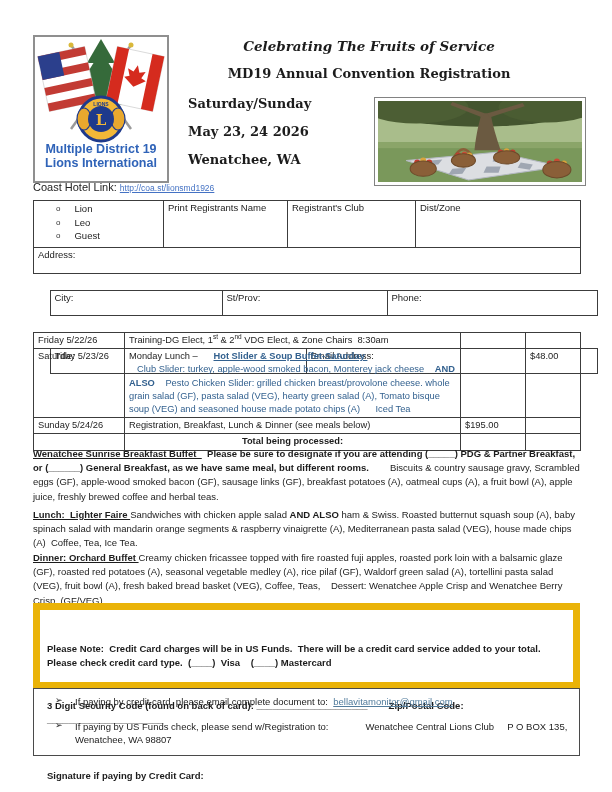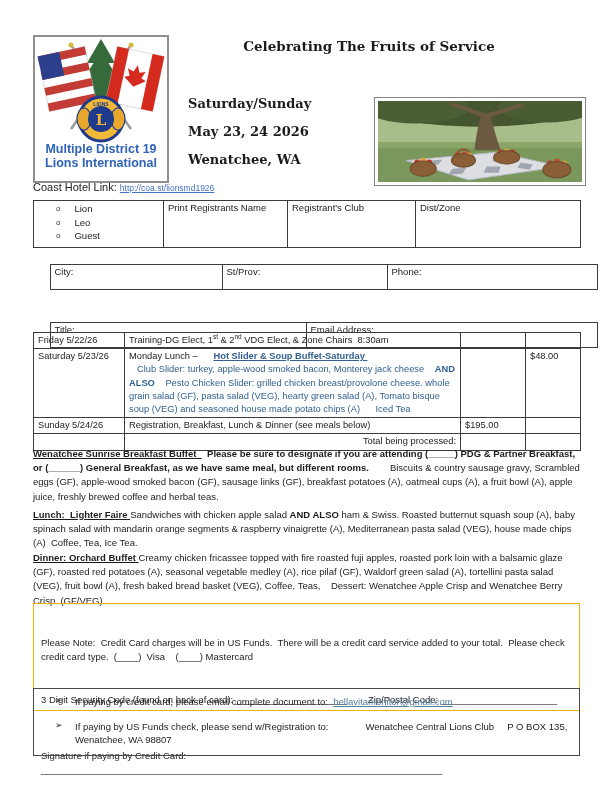--- a/index.html
+++ b/index.html
@@ -4,56 +4,56 @@
 <style>
   html,body{margin:0;padding:0;background:#ffffff;}
   body{width:612px;height:792px;position:relative;font-family:"Liberation Sans",sans-serif;
        font-size:9.5px;color:#1c1c1c;overflow:hidden;}
   .abs{position:absolute;}
 
   
   .logo-box{left:33px;top:35px;width:136px;height:148px;border:2px solid #8f8f8f;box-sizing:border-box;background:#fff;}
   .logo-text{text-align:center;font-weight:bold;color:#2f63b8;font-size:12.5px;line-height:13.5px;margin-top:-2px;}
   .titles{left:168px;top:38px;width:402px;text-align:center;font-family:"DejaVu Serif",serif;font-weight:bold;}
-  .title1{font-size:13.5px;}
+  .title1{font-style:italic;font-size:13.5px;}
   .title2{font-size:13px;margin-top:12px;}
   .dates{left:188px;top:96px;font-family:"DejaVu Serif",serif;font-weight:bold;font-size:13px;}
   .dates div{margin-bottom:13px;}
   .photo-frame{left:374px;top:97px;width:212px;height:89px;border:1.5px solid #828282;box-sizing:border-box;padding:3px;background:#fff;}
   .photo-frame svg{display:block;width:100%;height:100%;}
 
   .hotel{left:33px;top:181px;font-size:11px;color:#222;}
   .hotel a{font-size:8.5px;color:#4472c4;text-decoration:underline;}
 
   
   table{border-collapse:collapse;table-layout:fixed;}
   td{border:1px solid #3c3c3c;padding:1px 4px;vertical-align:top;font-size:9.5px;line-height:12.5px;}
   .reg-table{left:33px;top:200px;width:547px;}
   .reg-table td{height:22px;}
   .opt{display:flex;align-items:center;gap:14px;padding-left:18px;line-height:13.5px;}
   .opt .bullet{font-size:8px;color:#333;}
 
   .sched-table{left:33px;top:332px;width:547px;}
   .sched-table td{line-height:13.2px;font-size:9.3px;}
   .pre{white-space:pre-wrap;}
-  .total-cell{text-align:right;font-weight:normal;}
+  .total-cell{text-align:center;font-weight:bold;}
   .blue{color:#33618f;margin-left:8px;}
   .b{font-weight:bold;}
   .u{text-decoration:underline;}
   sup{font-size:6.5px;line-height:0;}
 
   
   .para{left:33px;width:549px;line-height:14.2px;white-space:pre-wrap;}
   .p-breakfast{top:447px;}
   .p-lunch{top:508px;}
   .p-dinner{top:551px;}
 
   
-  .credit-box{left:33px;top:603px;width:547px;height:108px;border:1px solid #eab308;box-sizing:border-box;
-              padding:3px 7px;line-height:14.3px;white-space:pre-wrap;}
+  .credit-box{left:33px;top:603px;width:547px;height:86px;border:7px solid #eab308;box-sizing:border-box;
+              padding:3px 7px;line-height:14.3px;white-space:pre-wrap;font-weight:bold;}
   .sig-line{margin-top:13px;}
 
   
   .pay-box{left:33px;top:688px;width:547px;height:68px;border:1px solid #4a4a4a;box-sizing:border-box;padding:6px 7px;}
   .pay-item{display:flex;}
   .pay-item + .pay-item{margin-top:11px;}
   .arrow{width:20px;flex:0 0 20px;text-align:left;padding-left:14px;font-size:9px;color:#222;}
   .pay-text{flex:1;white-space:pre-wrap;line-height:13.5px;}
   .email-link{color:#527c9c;}
 </style>
@@ -101,20 +101,21 @@
     </g>
   </svg>
   <div class="logo-text">
     <div>Multiple District 19</div>
     <div>Lions International</div>
   </div>
 </div>
 
 <div class="abs titles">
   <div class="title1">Celebrating The Fruits of Service</div>
+  <div class="title2">MD19 Annual Convention Registration</div>
 </div>
 
 <div class="abs dates">
   <div>Saturday/Sunday</div>
   <div>May 23, 24 2026</div>
   <div>Wenatchee, WA</div>
 </div>
 
 <div class="abs photo-frame">
   <svg viewBox="0 0 203 79" preserveAspectRatio="none">
@@ -197,20 +198,23 @@
       <div class="opt">
         <span class="bullet">o</span>
         <span>Guest</span>
       </div>
     </td>
     <td>Print Registrants Name</td>
     <td>Registrant's Club</td>
     <td>Dist/Zone</td>
   </tr>
   <tr>
+    <td colspan="4" style="height:23px">Address:</td>
+  </tr>
+  <tr>
     <td colspan="4" style="padding:16px;border:none;height:24px">
       <table style="width:100%;height:100%">
         <colgroup>
               <col style="width:172px">
               <col style="width:165px">
               <col style="width:210px">
             </colgroup>
         <tbody>
               <tr>
           <td>City:</td>

